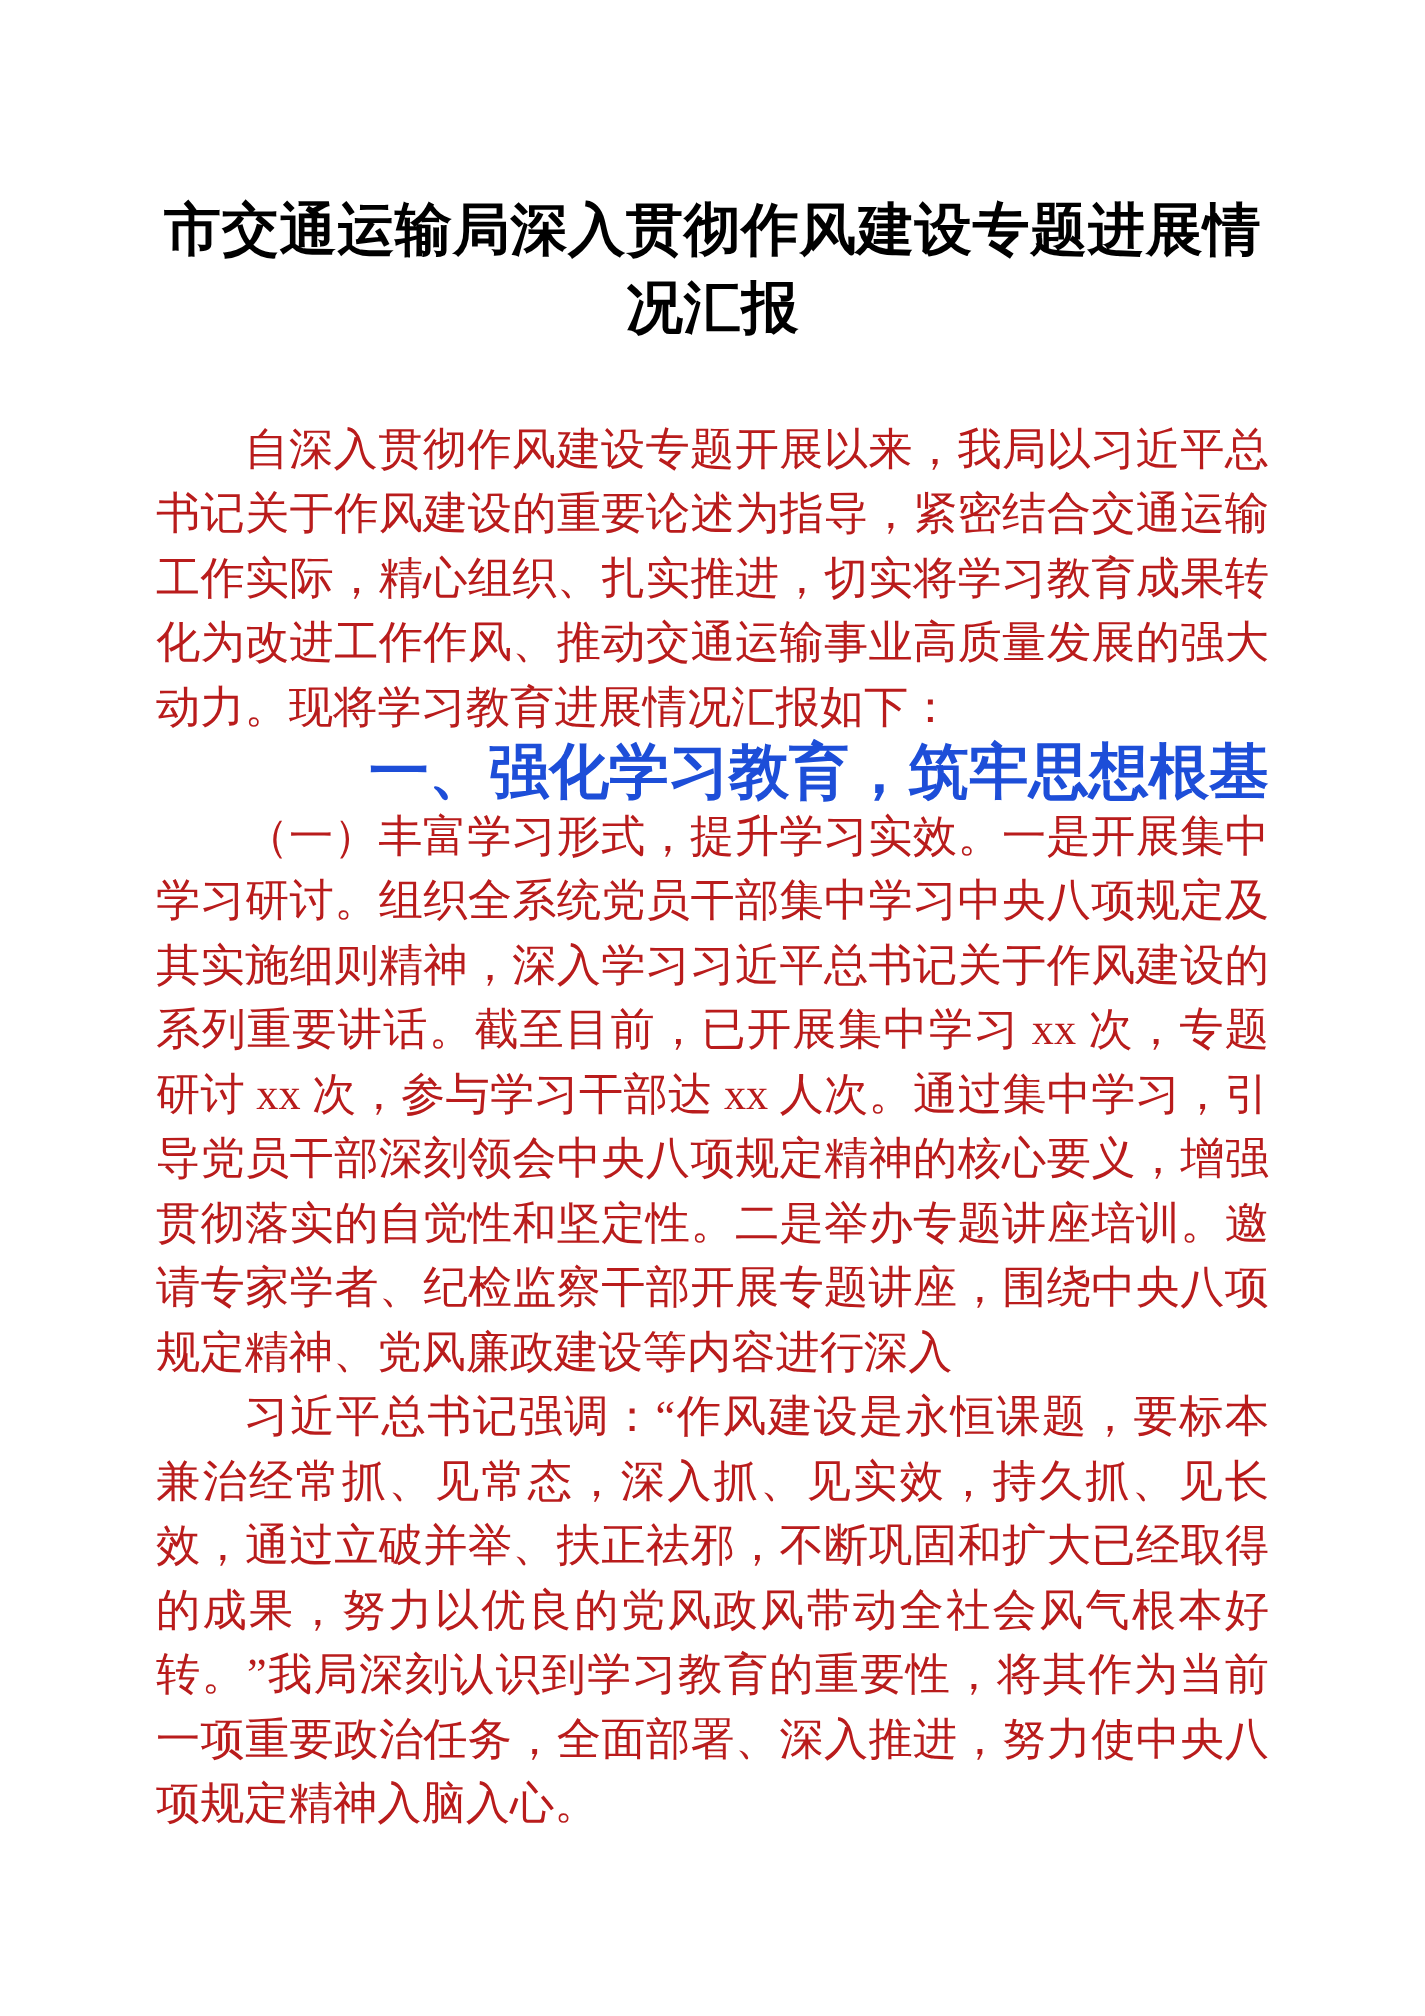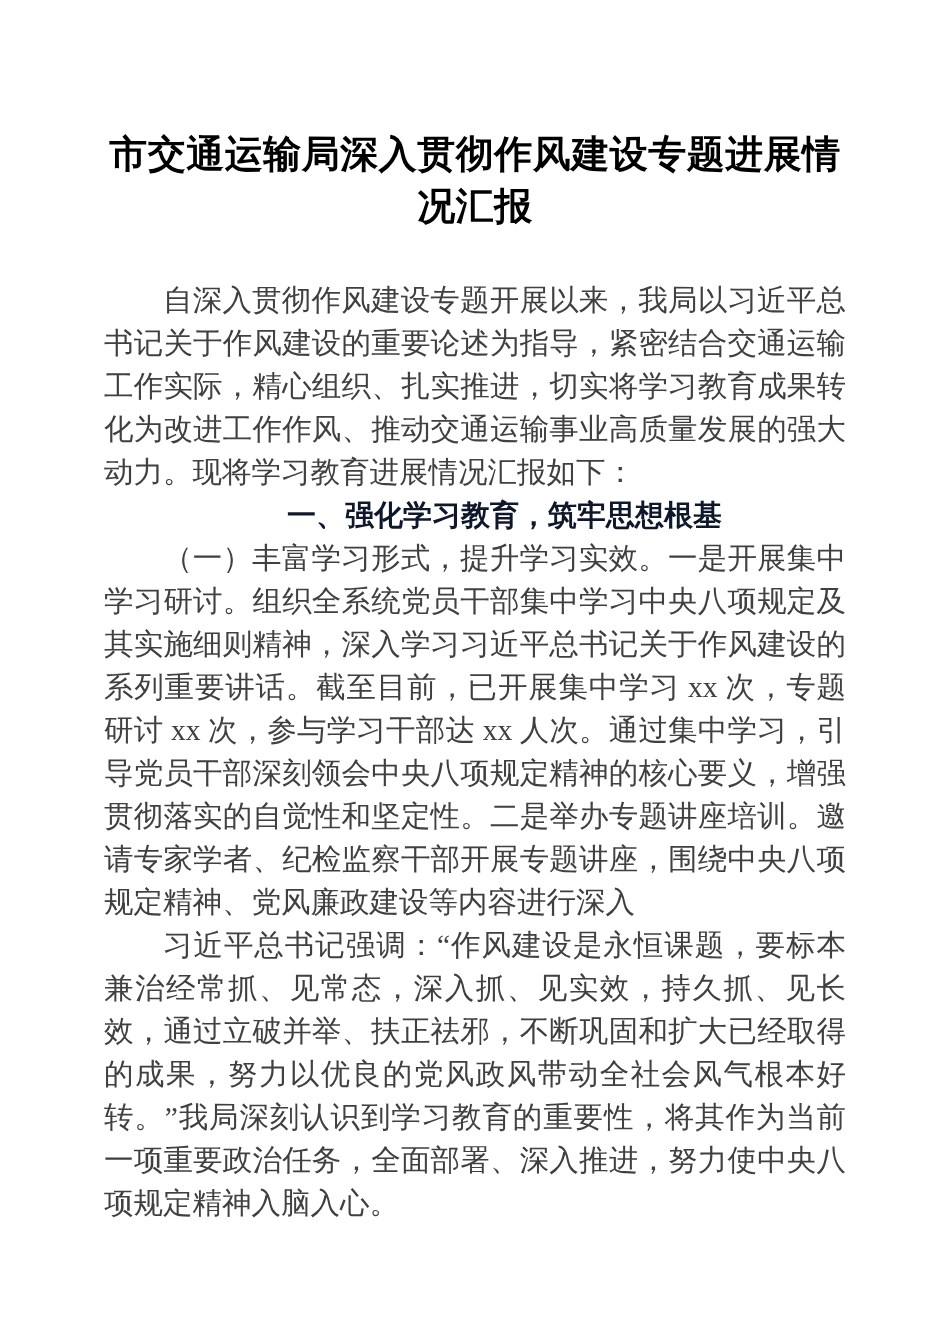--- a/index.html
+++ b/index.html
@@ -52,40 +52,40 @@
   .para {
     margin: 0;
     padding: 0;
     font-family: "Liberation Serif", "DejaVu Serif", serif;
     font-size: 29.5px;
     line-height: 43px;
     text-align: justify;
     text-justify: inter-ideograph;
     text-indent: 59px;
     letter-spacing: 0px;
-    color: #404040;
+    color: #b91c1c;
     word-break: break-all;
   }
 
   .para.first-body {
     margin-top: 47px;
   }
 
   
   .section-heading {
     margin: 0;
     padding: 0;
     font-family: "Liberation Sans", "DejaVu Sans", sans-serif;
     font-weight: bold;
-    font-size: 29px;
+    font-size: 40px;
     line-height: 43px;
     text-indent: 59px;
     letter-spacing: 0px;
-    color: #0f172a;
-    text-align: center;
+    color: #1d4ed8;
+    text-align: right;
     word-break: break-all;
   }
 </style>
 </head>
 <body>
 
 <div class="page">
   <div class="content">
 
     <h1 class="doc-title">市交通运输局深入贯彻作风建设专题进展情况汇报</h1>

